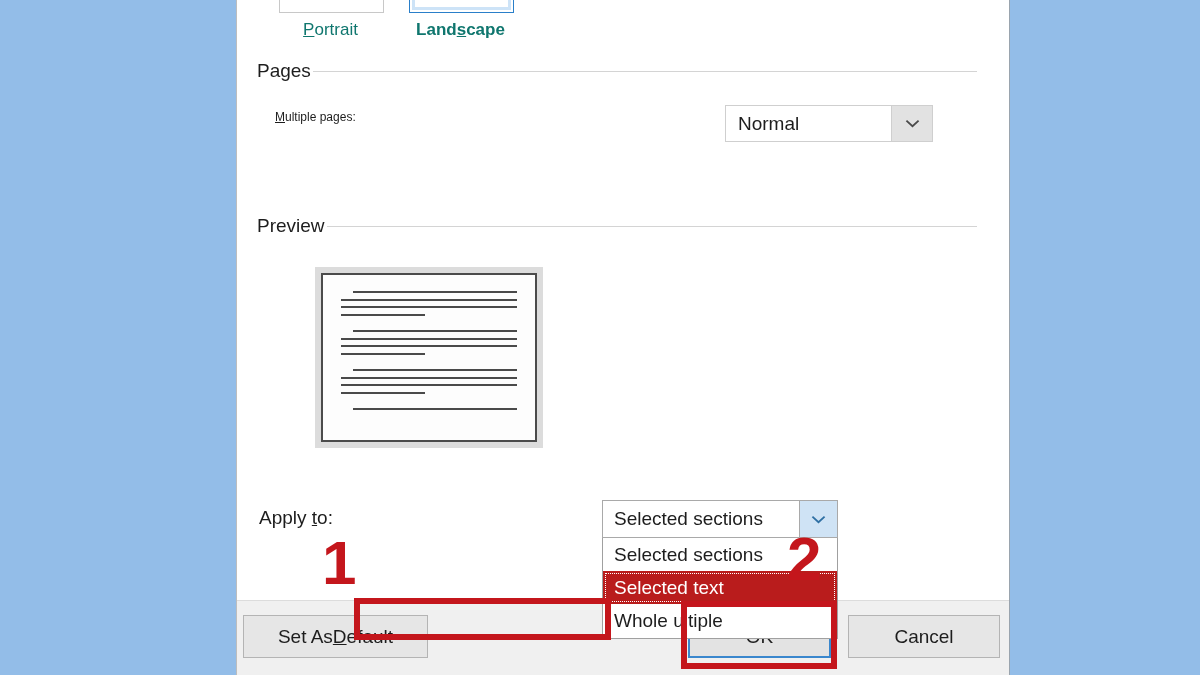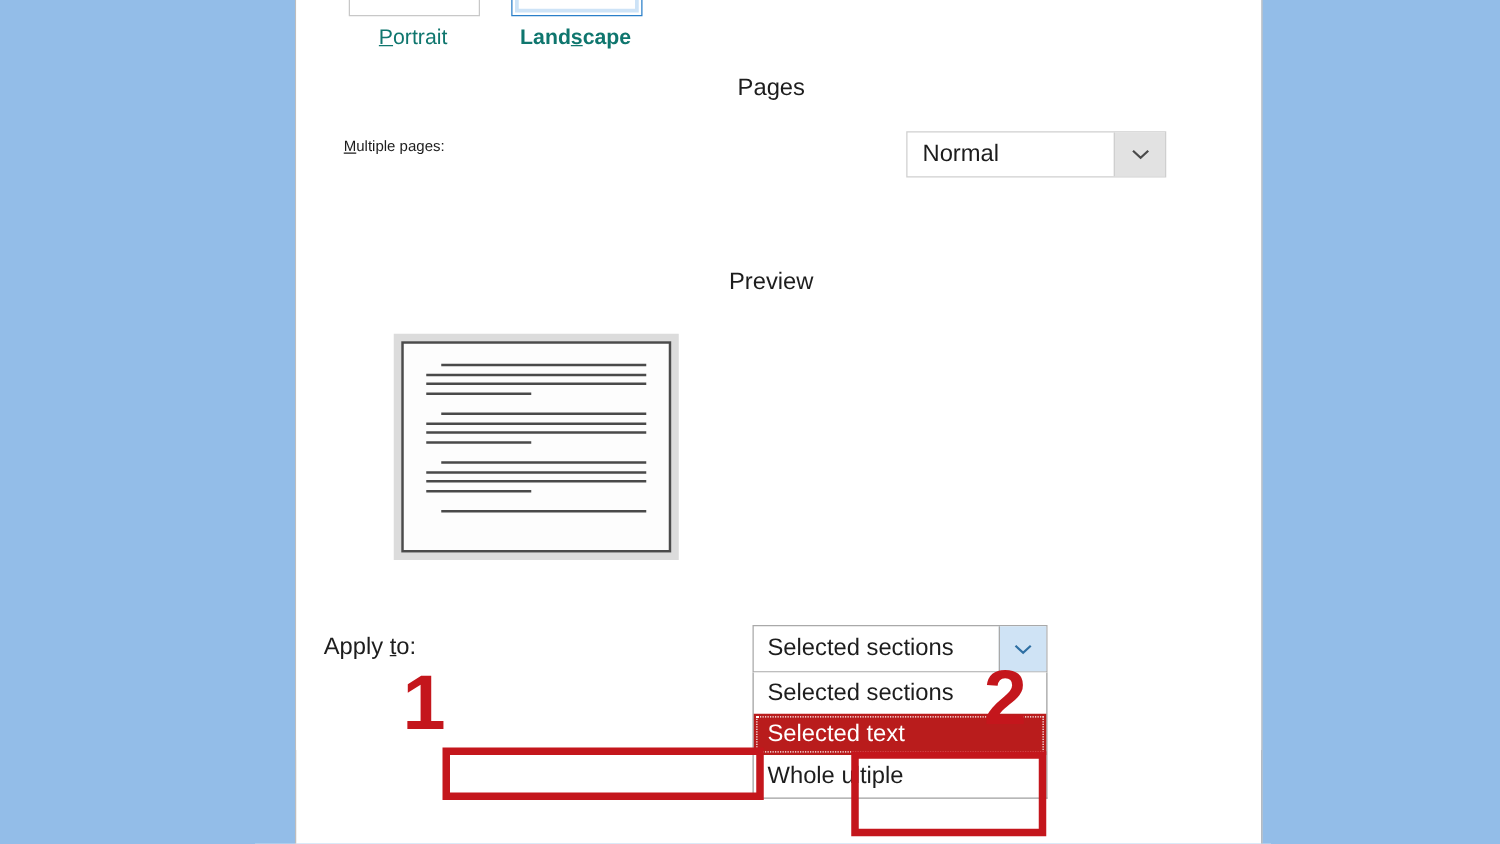--- a/index.html
+++ b/index.html
@@ -68,21 +68,20 @@
   .uline { text-decoration: underline; }
 
   
   .group-head {
     position: absolute;
     left: 20px;
     right: 32px;
     display: flex;
     align-items: center;
     gap: 2px;
-    flex-direction: column;
   }
   .group-head .ghead-text {
     font-size: 19px;
     color: #1d1d1d;
     white-space: nowrap;
   }
   .group-head .ghead-rule {
     flex: 1;
     height: 1px;
     background: #d4d4d4;
@@ -385,19 +384,26 @@
     </div>
 
     <div id="apply-list">
       <div class="opt">Selected sections</div>
       <div class="opt selected">Selected text</div>
       <div class="opt">Whole ultiple</div>
     </div>
 
   </div>
 
+  <div id="footer">
+    <div class="btn" id="btn-default">
+      Set As <span class="uline">D</span>efault
+    </div>
+    <div class="btn" id="btn-ok">OK</div>
+    <div class="btn" id="btn-cancel">Cancel</div>
+  </div>
 
 </div>
 
 <div class="red-rect" id="annot-rect-option"></div>
 <div class="red-rect" id="annot-rect-ok"></div>
 <div class="red-num" id="annot-num-1">1</div>
 <div class="red-num" id="annot-num-2">2</div>
 
 </body></html>

